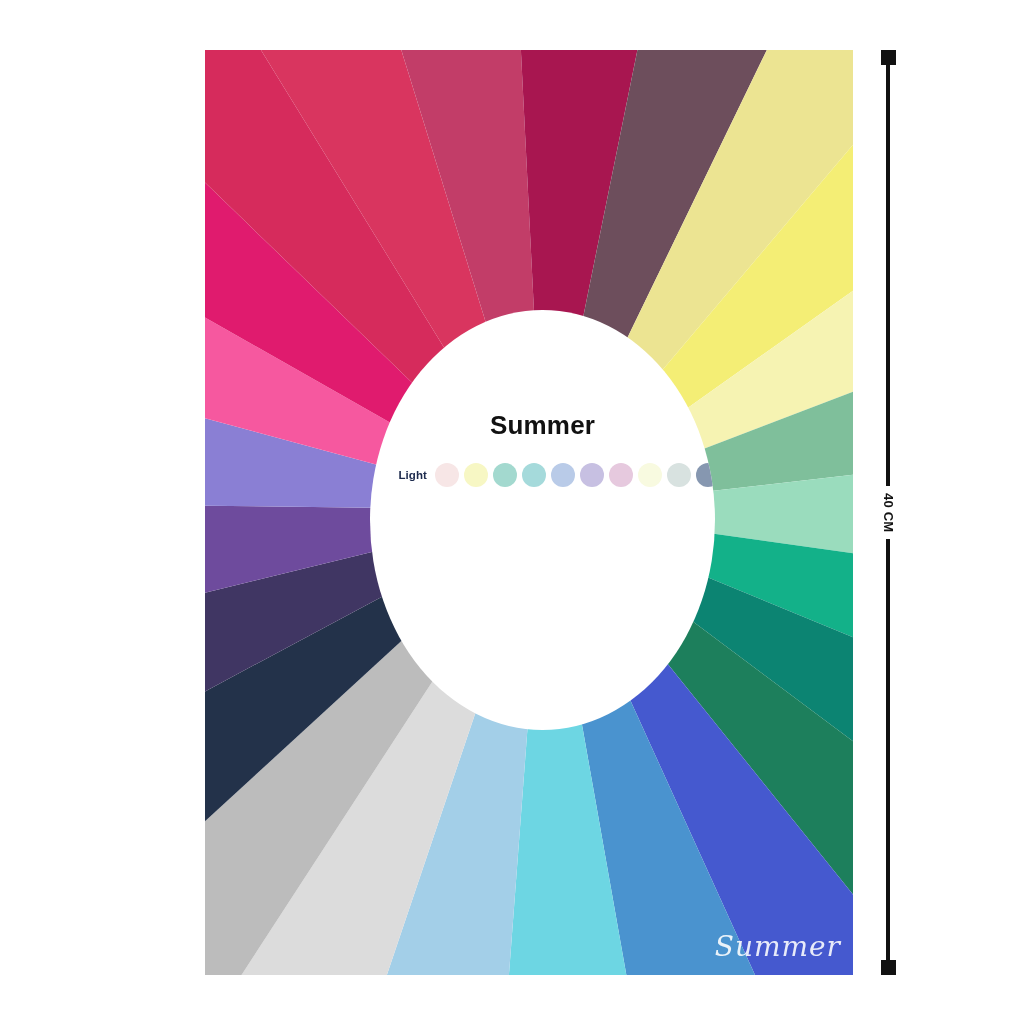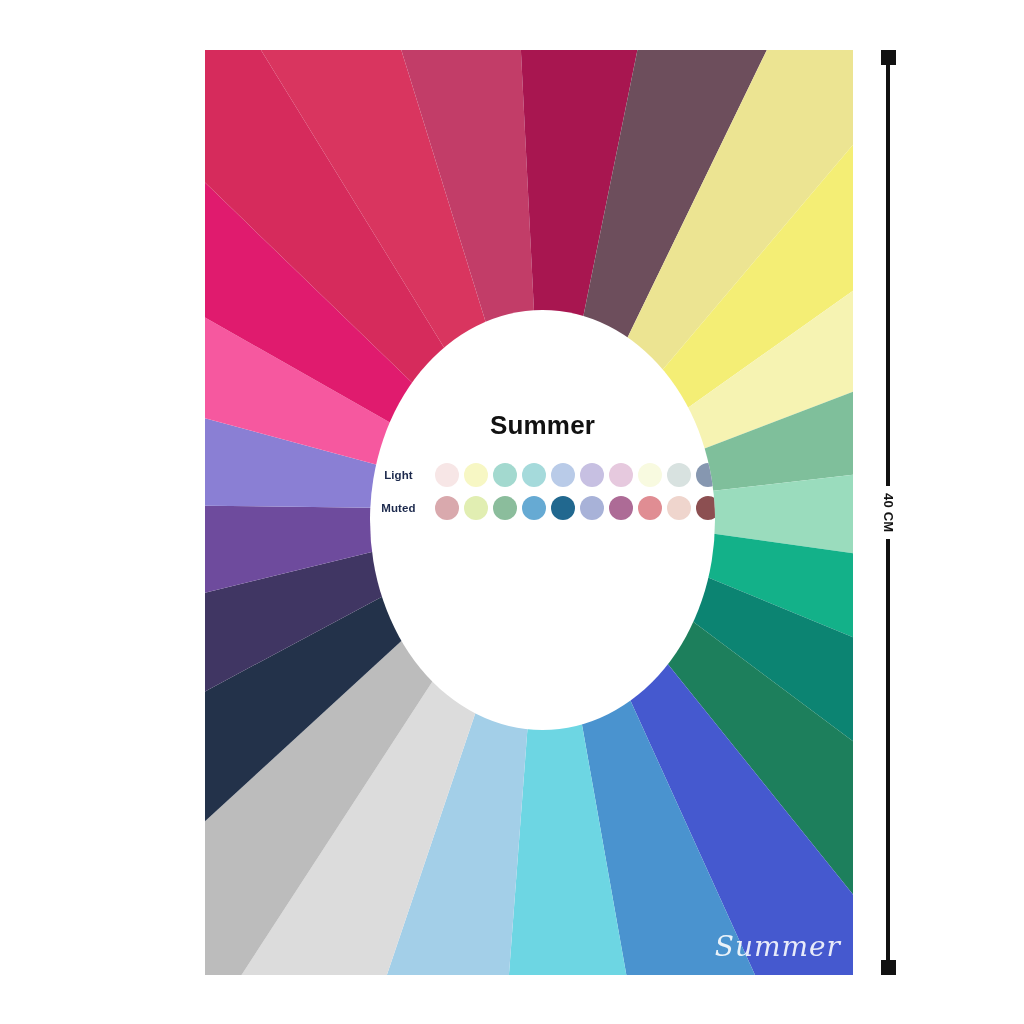--- a/index.html
+++ b/index.html
@@ -88,21 +88,21 @@
     left: 0; top: 148px;
     width: 345px;
   }
   .sw-row {
     display: flex;
     align-items: center;
     height: 33px;
   }
   .sw-label {
     width: 57px;
-    text-align: center;
+    text-align: right;
     padding-right: 8px;
     font-size: 11.5px;
     font-weight: 700;
     color: #1d2a4d;
     letter-spacing: .1px;
     flex: 0 0 auto;
   }
   .sw-dots { display: flex; }
   .sw {
     width: 24px; height: 24px;
@@ -182,34 +182,19 @@
               <div class="sw" title="Light 3 #a3d9cf" style="background: rgb(163, 217, 207);"></div>
               <div class="sw" title="Light 4 #a5dadb" style="background: rgb(165, 218, 219);"></div>
               <div class="sw" title="Light 5 #b9cbe8" style="background: rgb(185, 203, 232);"></div>
               <div class="sw" title="Light 6 #c7c0e2" style="background: rgb(199, 192, 226);"></div>
               <div class="sw" title="Light 7 #e6c9de" style="background: rgb(230, 201, 222);"></div>
               <div class="sw" title="Light 8 #f8fae0" style="background: rgb(248, 250, 224);"></div>
               <div class="sw" title="Light 9 #d8e2e0" style="background: rgb(216, 226, 224);"></div>
               <div class="sw" title="Light 10 #8697b0" style="background: rgb(134, 151, 176);"></div>
             </div>
           </div>
-          <div class="sw-row">
-            <div class="sw-label">Muted</div>
-            <div class="sw-dots">
-              <div class="sw" title="Muted 1 #d9a9ad" style="background: rgb(217, 169, 173);"></div>
-              <div class="sw" title="Muted 2 #e1eeb2" style="background: rgb(225, 238, 178);"></div>
-              <div class="sw" title="Muted 3 #8bbd9c" style="background: rgb(139, 189, 156);"></div>
-              <div class="sw" title="Muted 4 #66aad3" style="background: rgb(102, 170, 211);"></div>
-              <div class="sw" title="Muted 5 #21688f" style="background: rgb(33, 104, 143);"></div>
-              <div class="sw" title="Muted 6 #a8b2d8" style="background: rgb(168, 178, 216);"></div>
-              <div class="sw" title="Muted 7 #ad6b96" style="background: rgb(173, 107, 150);"></div>
-              <div class="sw" title="Muted 8 #e08d93" style="background: rgb(224, 141, 147);"></div>
-              <div class="sw" title="Muted 9 #efd5cd" style="background: rgb(239, 213, 205);"></div>
-              <div class="sw" title="Muted 10 #8c4f51" style="background: rgb(140, 79, 81);"></div>
-            </div>
-          </div>
         </div>
     </div>
 
     <div id="watermark">Summer</div>
   </div>
 
 </div>
 
 </body></html>

